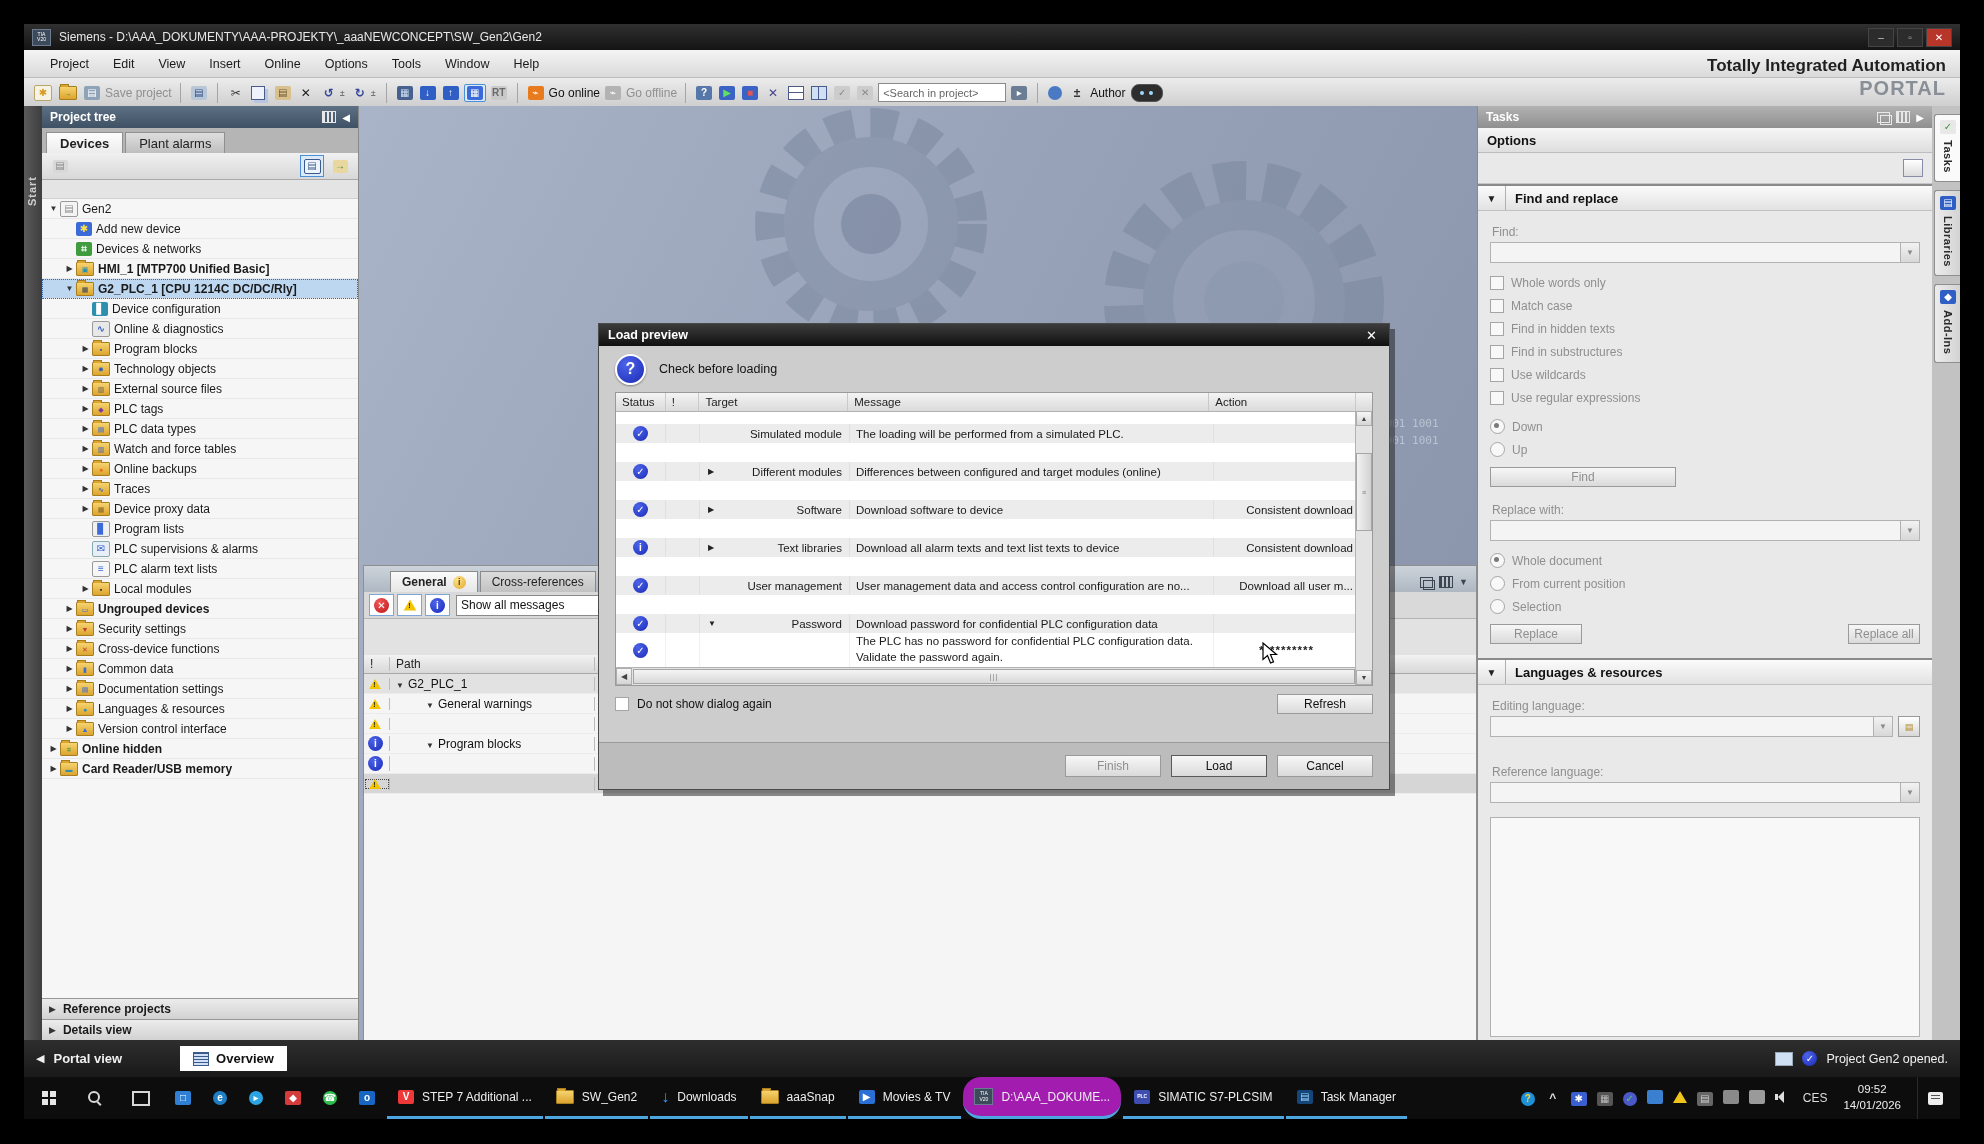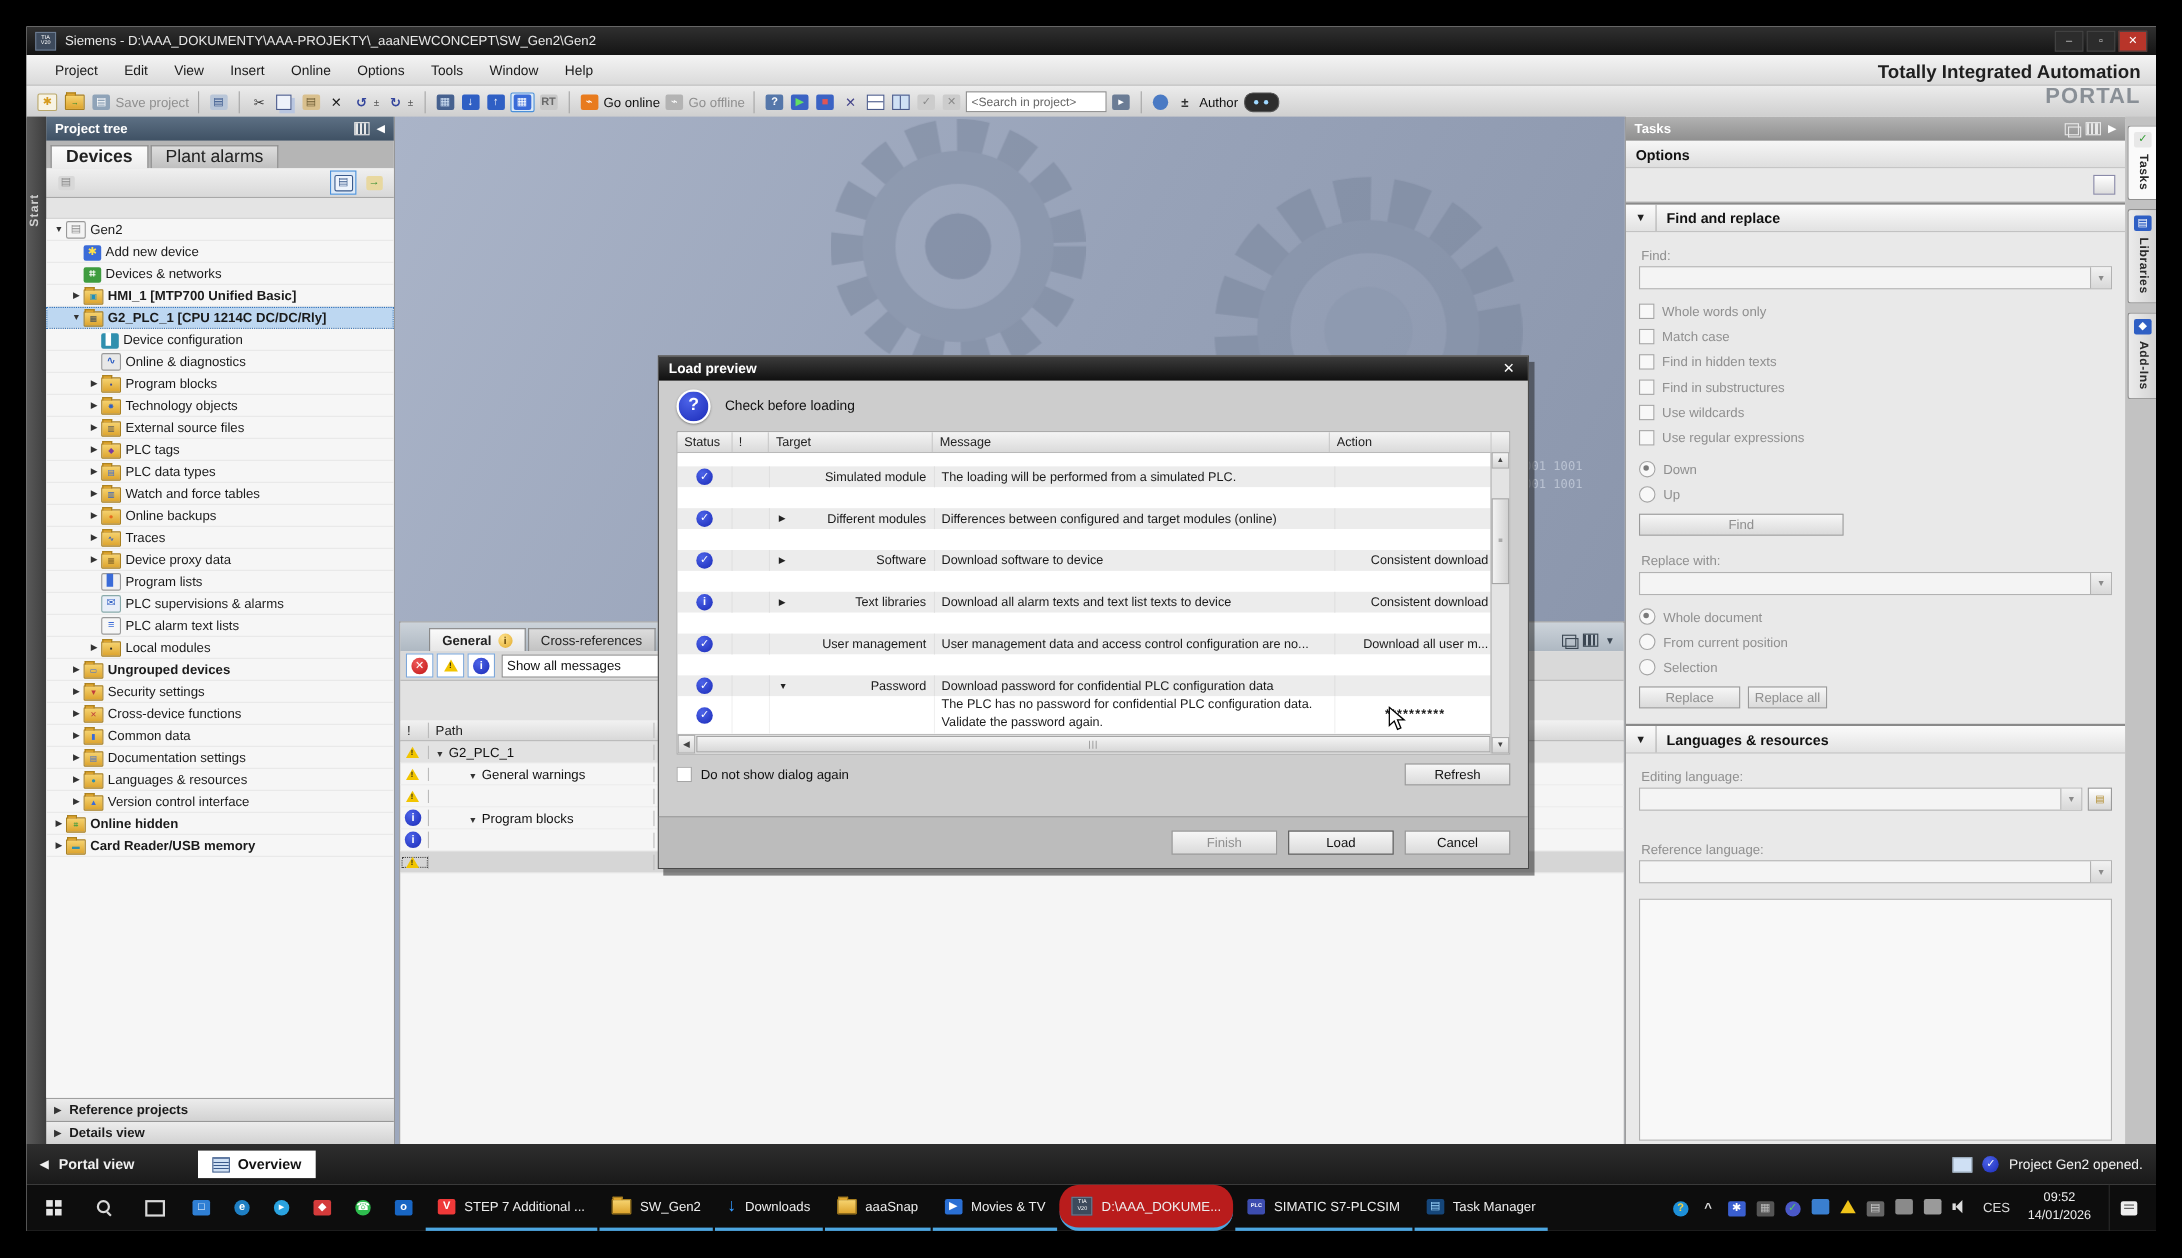--- a/index.html
+++ b/index.html
@@ -70,21 +70,21 @@
   .main{position:absolute;left:0;top:82px;width:1936px;height:934px;display:flex;}
   .start-strip{width:18px;background:linear-gradient(90deg,#5a5a5a,#3e3e3e);position:relative;flex:none;}
   .start-strip .vlabel{position:absolute;top:70px;left:2px;writing-mode:vertical-rl;transform:rotate(180deg);color:#cfcfcf;font-size:11px;font-weight:bold;letter-spacing:1px;}
 
   
   .ptree{width:316px;flex:none;background:#ececec;border-right:1px solid #8a8a8a;display:flex;flex-direction:column;}
   .panel-header{height:22px;background:linear-gradient(#5d7084,#3f5164);color:#fff;font-weight:bold;font-size:12px;display:flex;align-items:center;padding:0 8px;gap:6px;}
   .panel-header .sp{margin-left:auto;display:flex;gap:6px;align-items:center;}
   .ph-arrow{color:#fff;font-size:10px;}
   .pt-tabs{height:23px;background:#b5b5b5;display:flex;align-items:flex-end;padding:2px 0 0 4px;gap:2px;}
-  .pt-tab{height:20px;padding:0 13px;font-size:16px;display:flex;align-items:center;background:linear-gradient(#dedede,#bfbfbf);border:1px solid #8f8f8f;border-bottom:none;color:#222;}
+  .pt-tab{height:20px;padding:0 13px;font-size:13px;display:flex;align-items:center;background:linear-gradient(#dedede,#bfbfbf);border:1px solid #8f8f8f;border-bottom:none;color:#222;}
   .pt-tab.active{background:linear-gradient(#fdfdfd,#ececec);font-weight:bold;}
   .pt-toolbar{height:26px;background:linear-gradient(#f0f0f0,#d8d8d8);border-bottom:1px solid #a8a8a8;display:flex;align-items:center;padding:0 6px;gap:4px;}
   .pt-toolbar .right{margin-left:auto;display:flex;gap:4px;align-items:center;}
   .mini-btn{width:22px;height:20px;display:flex;align-items:center;justify-content:center;border:1px solid transparent;}
   .mini-btn.sel{border:1px solid #4a90d9;background:#dce9f7;}
   .tree-spacer{height:18px;background:#e4e4e4;border-bottom:1px solid #d0d0d0;}
   .tree{flex:1;background:#f6f6f6;overflow:hidden;position:relative;}
   .tree-row{height:19px;display:flex;align-items:center;border-bottom:1px solid #e8e8e8;font-size:12px;white-space:nowrap;color:#1a1a1a;}
   .tree-row .arr{width:11px;font-size:8px;color:#333;text-align:center;flex:none;}
   .tree-row .ticon{margin:0 4px 0 1px;}
@@ -140,21 +140,21 @@
   .combo{height:19px;border:1px solid #b2b2b2;background:#f4f4f4;display:flex;align-items:center;position:relative;}
   .combo .abox{margin-left:auto;width:18px;height:100%;border-left:1px solid #b2b2b2;background:linear-gradient(#f2f2f2,#d8d8d8);display:flex;align-items:center;justify-content:center;font-size:8px;color:#8a8a8a;}
   .chk-row,.rad-row{display:flex;align-items:center;gap:7px;height:23px;}
   .chk{width:12px;height:12px;border:1px solid #a5a5a5;background:#f8f8f8;flex:none;}
   .rad{width:13px;height:13px;border:1px solid #a5a5a5;border-radius:50%;background:#f8f8f8;flex:none;position:relative;}
   .rad.checked::after{content:"";position:absolute;left:3px;top:3px;width:5px;height:5px;border-radius:50%;background:#7a7a7a;}
   .btn{height:20px;border:1px solid #9a9a9a;background:linear-gradient(#f7f7f7,#dadada);display:inline-flex;align-items:center;justify-content:center;font-size:12px;color:#8f8f8f;box-sizing:border-box;}
   .btn.enabled{color:#111;}
   .btn.default{border-color:#5a5a5a;}
   .find-btn{width:186px;margin:6px 0 14px 0;}
-  .rep-btns{display:flex;gap:7px;margin:6px 0 14px 0;}
+  .rep-btns{display:flex;gap:7px;margin:6px 0 14px 0;justify-content:space-between;}
   .langs-body{padding:12px 12px 0 12px;}
   .combo-row{display:flex;gap:5px;align-items:center;}
   .combo-row .combo{flex:1;}
   .mini-page{width:20px;height:19px;background:linear-gradient(#fff,#d8d8d8);border:1px solid #9a9a9a;display:flex;align-items:center;justify-content:center;font-size:9px;color:#b08a2a;}
   .listbox{margin:14px 0 0 0;height:218px;background:#f8f8f8;border:1px solid #b2b2b2;}
 
   
   .side-tabs{width:28px;flex:none;background:#c2c2c2;display:flex;flex-direction:column;align-items:flex-start;padding-top:8px;gap:8px;}
   .side-tab{width:26px;background:linear-gradient(90deg,#ececec,#d2d2d2);border:1px solid #8f8f8f;border-right:none;border-radius:3px 0 0 3px;display:flex;flex-direction:column;align-items:center;padding:5px 0 8px 0;gap:6px;margin-left:2px;}
   .side-tab.active{background:#fafafa;}
@@ -167,21 +167,21 @@
   .overview-btn{height:25px;background:#fff;color:#111;display:flex;align-items:center;gap:7px;padding:0 13px;font-size:13px;font-weight:bold;margin-left:44px;}
   .ov-grid{width:14px;height:12px;border:1px solid #3a5a8c;background:repeating-linear-gradient(0deg,#cfe0f4 0 2px,#3a5a8c 2px 3px);}
   .tia-status{margin-left:auto;display:flex;align-items:center;gap:9px;font-size:12.5px;color:#f2f2f2;}
   .mon-icon{width:16px;height:12px;border:1px solid #9ab;background:#cfe0f4;}
 
   
   .taskbar{position:absolute;left:0;top:1053px;width:1936px;height:42px;background:#0d0d0d;display:flex;align-items:stretch;padding:0 2px;box-sizing:border-box;}
   .tb-sysbtn{width:46px;display:flex;align-items:center;justify-content:center;}
   .task-app{display:flex;align-items:center;gap:8px;padding:0 11px;color:#eee;font-size:12px;border-bottom:3px solid #4da6e0;max-width:172px;white-space:nowrap;overflow:hidden;margin:0 1px;}
   .task-app.icononly{border-bottom:none;padding:0 10px;}
-  .task-app.active{background:#b91c1c;border-radius:18px;}
+  .task-app.active{background:#a21caf;border-radius:18px;}
   .tray{margin-left:auto;display:flex;align-items:center;gap:10px;color:#ddd;font-size:12px;padding-right:6px;}
   .clock{text-align:center;font-size:11.5px;line-height:1.35;color:#eee;padding:0 6px;}
   .notif{width:34px;display:flex;align-items:center;justify-content:center;border-left:1px solid #2a2a2a;align-self:stretch;}
 
   
   .dialog{position:absolute;left:574px;top:299px;width:792px;height:467px;background:#cdcdcd;border:1px solid #4a4a4a;box-shadow:5px 6px 0 rgba(25,25,25,.5);z-index:50;display:flex;flex-direction:column;box-sizing:border-box;}
   .dlg-title{height:22px;background:linear-gradient(#3c3c3c,#101010);color:#fff;display:flex;align-items:center;font-weight:bold;font-size:12.5px;padding:0 9px;flex:none;}
   .dlg-close{margin-left:auto;color:#fff;font-size:13px;padding:0 3px;}
   .dlg-sub{height:46px;display:flex;align-items:center;gap:13px;padding:0 16px;font-size:12.5px;color:#111;flex:none;}
   .help-roundel{width:27px;height:27px;font-size:16px;border:2px solid #fff;box-shadow:0 1px 2px rgba(0,0,0,.4);}

